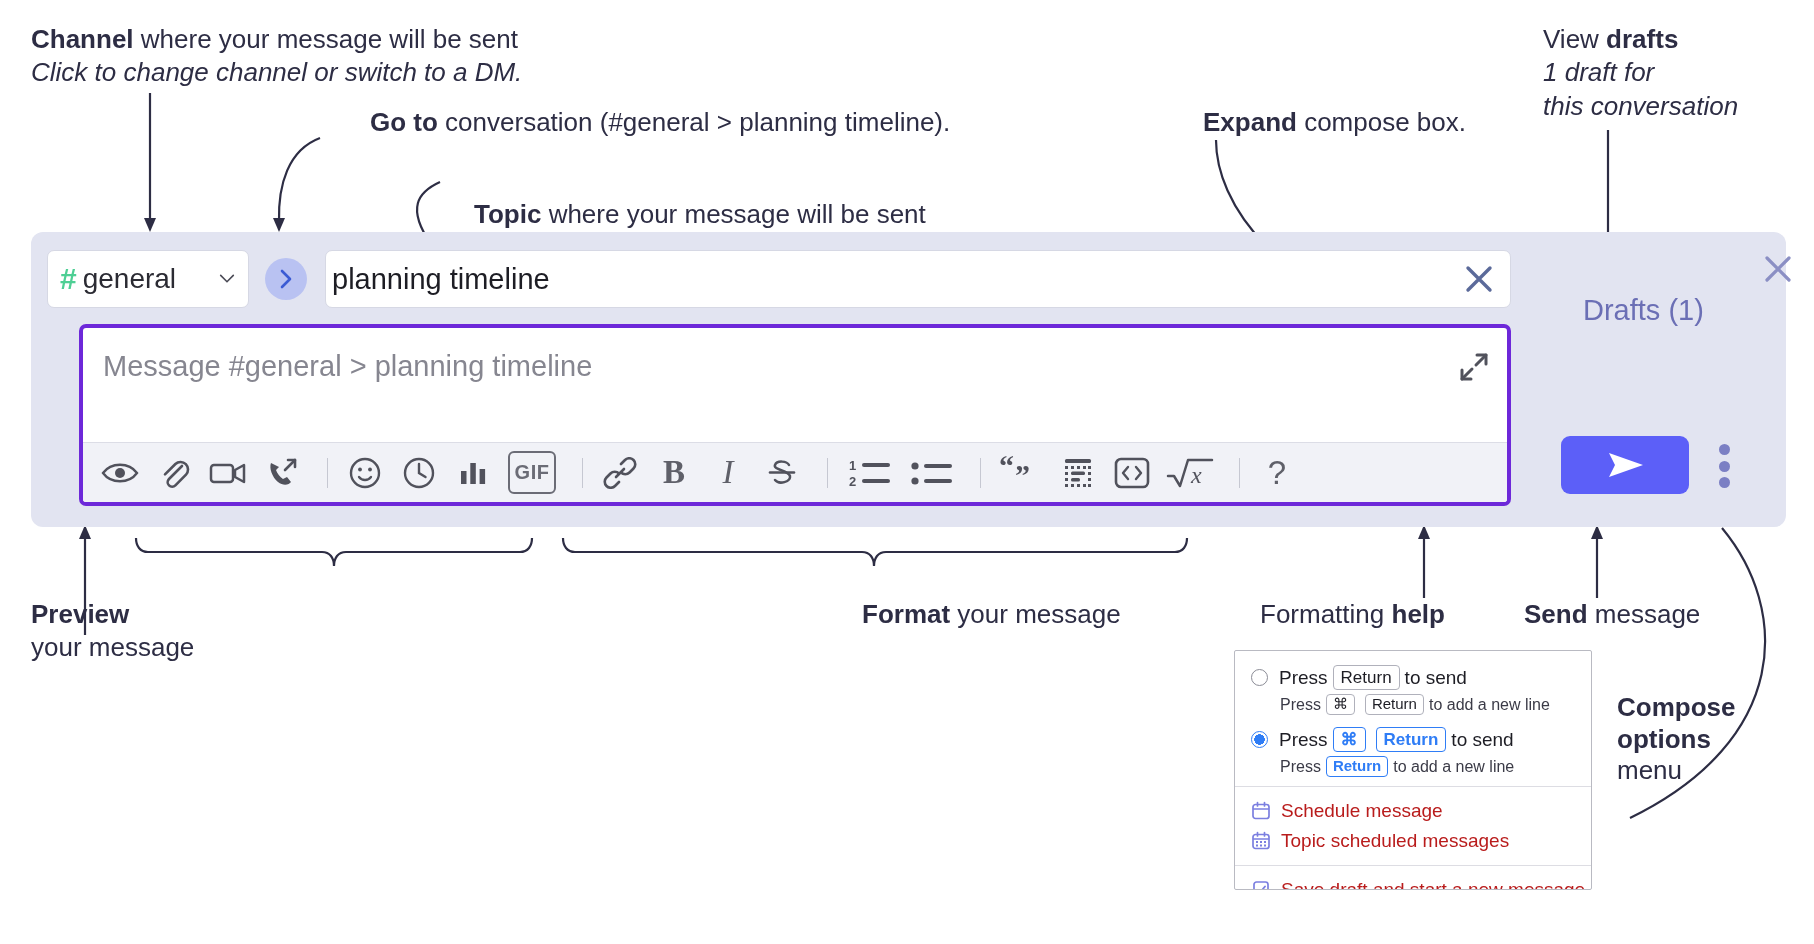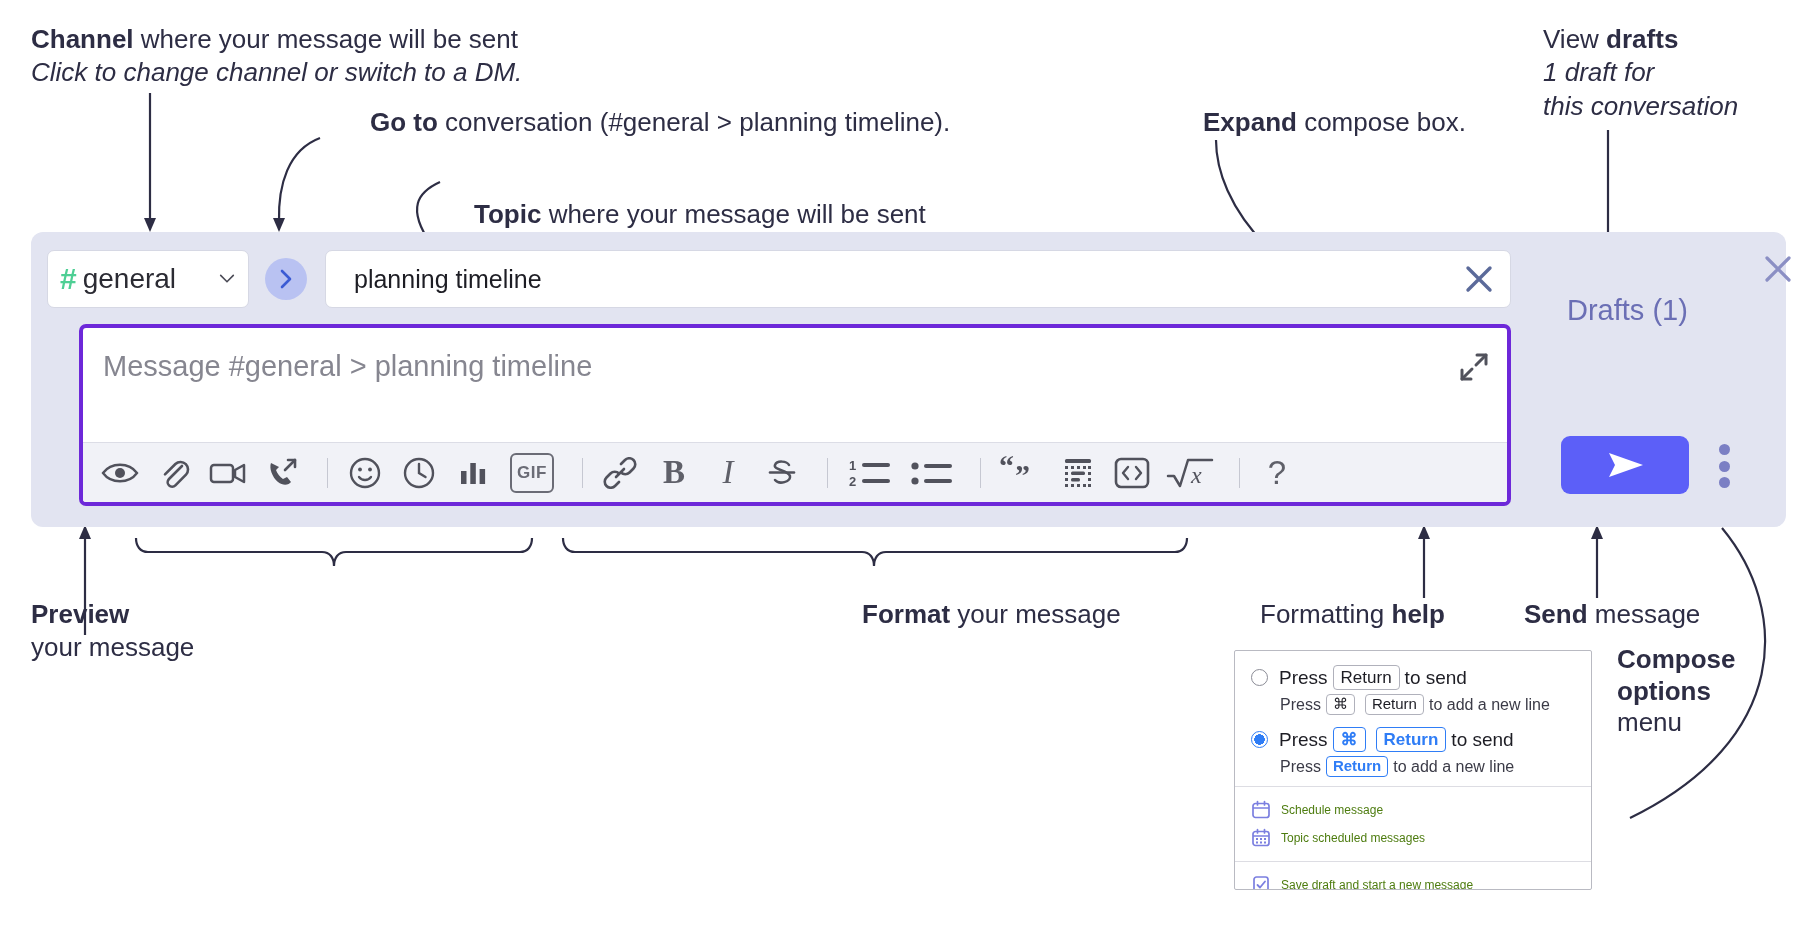--- a/index.html
+++ b/index.html
@@ -50,50 +50,50 @@
     width:42px;height:42px;border-radius:50%;background:#b9c2f2;
     display:flex;align-items:center;justify-content:center;margin-left:16px;margin-right:16px;
   }
   .gobtn svg{display:block;}
 
   .topicwrap{
     position:absolute;left:294px;top:18px;width:1186px;height:58px;
     background:#ffffff;border:1px solid #d6d8e4;border-radius:7px;box-sizing:border-box;
     display:flex;align-items:center;
   }
-  .topicval{font-size:25px;color:#1d1d24;padding-left:28px;flex:1;}
+  .topicval{font-size:29px;color:#1d1d24;padding-left:6px;flex:1;}
   .topicclear{width:62px;display:flex;align-items:center;justify-content:center;}
 
   .msgbox{
     position:absolute;left:48px;top:92px;width:1432px;height:182px;
     background:#ffffff;border:4px solid #6d28d9;border-radius:7px;box-sizing:border-box;
     overflow:hidden;
   }
   .msgplaceholder{position:absolute;left:20px;top:22px;font-size:29px;color:#868690;}
   .expandbtn{position:absolute;right:16px;top:22px;width:34px;height:34px;}
 
   .toolbar{
     position:absolute;left:0;bottom:0;width:100%;height:60px;
     background:#f1f2f7;border-top:1px solid #dcdde6;
     display:flex;align-items:center;box-sizing:border-box;padding-left:14px;
   }
   .tbtn{width:46px;height:46px;display:flex;align-items:center;justify-content:center;margin-right:8px;}
   .tsep{width:1px;height:30px;background:#c6c8d2;margin:0 14px;}
   .gifbox{
-    border:2.5px solid #6b6c76;border-radius:6px;padding:8px 5px;font-size:17px;font-weight:bold;
+    border:2.5px solid #6b6c76;border-radius:6px;padding:8px 5px;font-size:20px;font-weight:bold;
     color:#6b6c76;letter-spacing:0.5px;font-family:"Liberation Sans", sans-serif;
   }
   .bold-g{font-size:33px;font-weight:bold;color:#5f6069;font-family:"Liberation Serif",serif;}
   .ital-g{font-size:33px;font-style:italic;color:#5f6069;font-family:"Liberation Serif",serif;}
   .help-g{font-size:33px;color:#5f6069;}
 
   
   .rail{position:absolute;left:1496px;top:0;width:290px;height:295px;}
   .closebtn{position:absolute;right:22px;top:20px;width:34px;height:34px;}
-  .drafts{position:absolute;left:40px;top:62px;font-size:29px;color:#6b6fb5;}
+  .drafts{position:absolute;left:56px;top:62px;font-size:29px;color:#6b6fb5;}
   .sendbtn{
     position:absolute;left:34px;top:204px;width:128px;height:58px;border-radius:9px;background:#5c5ff8;
     display:flex;align-items:center;justify-content:center;
   }
   .kebab{position:absolute;left:186px;top:212px;width:22px;height:44px;display:flex;flex-direction:column;
          align-items:center;justify-content:space-between;}
   .kdot{width:11px;height:11px;border-radius:50%;background:#7b7fc4;}
 
   
   #popup{
@@ -108,21 +108,21 @@
   .radio.on{border:1.8px solid #2f7df6;background:
      radial-gradient(circle at 50% 50%, #2f7df6 0 48%, #ffffff 49% 100%);}
   .kbd{
     border:1px solid #b0b1bb;border-radius:4px;padding:1px 7px;margin:0 5px;font-size:17px;
     color:#1d1d24;background:#fff;display:inline-block;line-height:1.25;
   }
   .kbd.blue{border-color:#2f7df6;color:#2f7df6;font-weight:bold;}
   .sub{display:flex;align-items:center;font-size:16px;color:#3b3b47;padding-left:29px;margin-top:4px;}
   .sub .kbd{font-size:15px;padding:0px 6px;}
   .divline{height:1px;background:#ddddE3;margin:9px 0;}
-  .mitem{display:flex;align-items:center;font-size:12px;color:#4d7c0f;padding:4px 0 4px 16px;}
+  .mitem{display:flex;align-items:center;font-size:19px;color:#b91c1c;padding:4px 0 4px 16px;}
   .mitem svg{margin-right:10px;flex:none;}
 </style>
 </head>
 <body>
 
 <div class="stage">
 
   <svg class="lines" viewBox="0 0 1814 944" xmlns="http://www.w3.org/2000/svg">
     <g fill="none" stroke="#2d2d44" stroke-width="2.2">
 
@@ -424,21 +424,21 @@
   </div>
 
   <div class="anno" style="left:1260px;top:598px;">
     <span>Formatting </span><b>help</b>
   </div>
 
   <div class="anno" style="left:1524px;top:598px;">
     <b>Send</b><span> message</span>
   </div>
 
-  <div class="anno" style="left:1617px;top:644px;line-height:1.22;">
+  <div class="anno" style="left:1617px;top:692px;line-height:1.22;">
     <b>Compose</b><br>
     <b>options</b><br>
     <span>menu</span>
   </div>
 
   <div id="popup">
 
     <div class="opt" style="padding-top:14px;">
       <div class="optrow">
         <span class="radio"></span>

